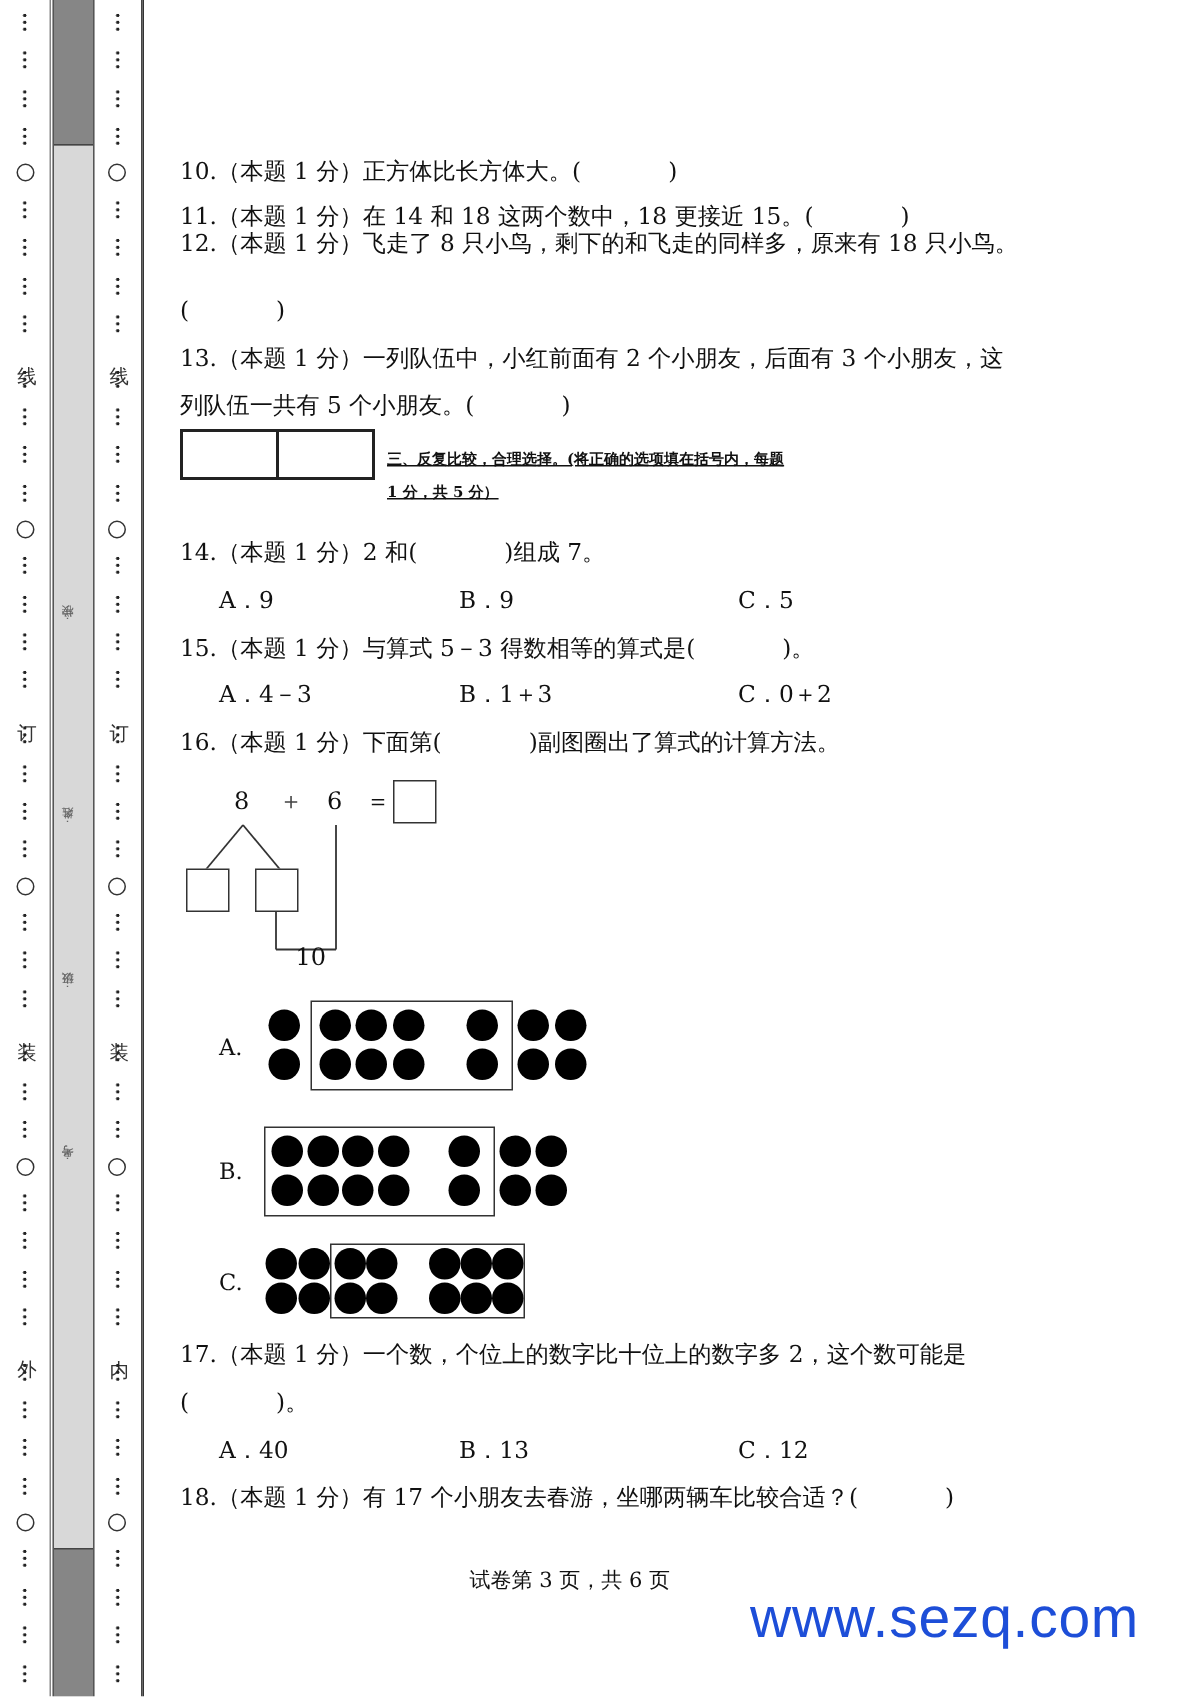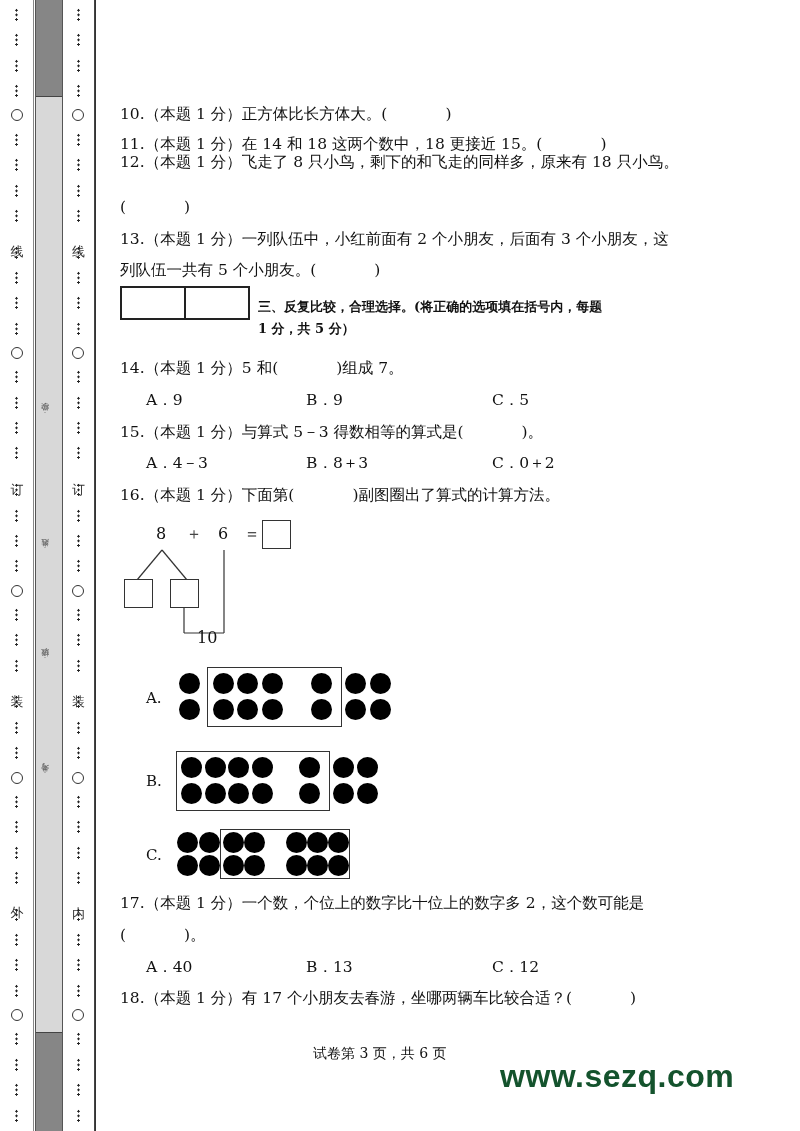--- a/index.html
+++ b/index.html
@@ -16,28 +16,28 @@
   .strip .dark.top{top:0;height:96px;border-bottom:1px solid #444;}
   .strip .dark.bot{bottom:0;height:98px;border-top:1px solid #444;}
   .strip-label{position:absolute;left:5px;font-size:8px;color:#666;writing-mode:vertical-rl;transform:rotate(180deg);}
   .page-edge{position:absolute;left:95px;top:0;width:1px;height:1131px;background:#333;}
   .content{position:absolute;left:120px;top:100px;width:570px;font-size:15.5px;}
   .line{position:absolute;left:0;white-space:nowrap;}
   .blank{display:inline-block;width:58px;}
   .score-table{position:absolute;left:0;border-collapse:collapse;}
   .score-table td{border:2px solid #222;width:62px;height:32px;text-align:center;font-size:15px;color:#333;padding:0;}
   .score-table tr:first-child td{height:30px;}
-  .section-title{position:absolute;left:138px;font-weight:bold;font-size:13px;line-height:22px;width:440px;white-space:normal;}
+  .section-title{position:absolute;left:138px;font-weight:bold;font-size:10px;line-height:22px;width:440px;white-space:normal;text-decoration:underline;}
   .opt{position:absolute;white-space:nowrap;}
   .sq{position:absolute;border:1.5px solid #333;background:#fff;box-sizing:border-box;}
   .num{position:absolute;font-size:16px;}
   .dot{position:absolute;width:21px;height:21px;border-radius:50%;background:#000;}
   .frame{position:absolute;border:1.5px solid #333;box-sizing:border-box;}
   .footer{position:absolute;left:313px;top:1045px;font-size:14px;}
-  .watermark{position:absolute;left:500px;top:1058px;font-family:"Liberation Sans",sans-serif;font-size:32px;color:#14532d;letter-spacing:0.5px;font-weight:bold;}
+  .watermark{position:absolute;left:500px;top:1058px;font-family:"Liberation Sans",sans-serif;font-size:38px;color:#1d4ed8;letter-spacing:0.5px;}
 </style>
 </head>
 <body>
 
 <div class="binding">
   <div class="bind-col outer">
     <span class="dots"></span>
       <span class="dots"></span>
       <span class="dots"></span>
       <span class="dots"></span>
@@ -172,31 +172,31 @@
       <td></td>
     </tr>
   </tbody>
     </table>
   <div class="section-title" style="top:196px">
     <div>三、反复比较，合理选择。(将正确的选项填在括号内，每题</div>
     <div>1 分，共 5 分）</div>
   </div>
 
   <div class="line" style="top:258px">
-    <span>14.（本题 1 分）5 和(</span><span class="blank"></span><span>)组成 7。</span>
+    <span>14.（本题 1 分）2 和(</span><span class="blank"></span><span>)组成 7。</span>
   </div>
   <span class="opt" style="left:26px;top:290px">A．9</span>
   <span class="opt" style="left:186px;top:290px">B．9</span>
   <span class="opt" style="left:372px;top:290px">C．5</span>
 
   <div class="line" style="top:322px">
     <span>15.（本题 1 分）与算式 5－3 得数相等的算式是(</span><span class="blank"></span><span>)。</span>
   </div>
   <span class="opt" style="left:26px;top:353px">A．4－3</span>
-  <span class="opt" style="left:186px;top:353px">B．8＋3</span>
+  <span class="opt" style="left:186px;top:353px">B．1＋3</span>
   <span class="opt" style="left:372px;top:353px">C．0＋2</span>
 
   <div class="line" style="top:385px">
     <span>16.（本题 1 分）下面第(</span><span class="blank"></span><span>)副图圈出了算式的计算方法。</span>
   </div>
 </div>
 
 <div>
   <span class="num" style="left:156px;top:524px">8</span>
   <span class="num" style="left:186px;top:524px;color:#444">＋</span>

